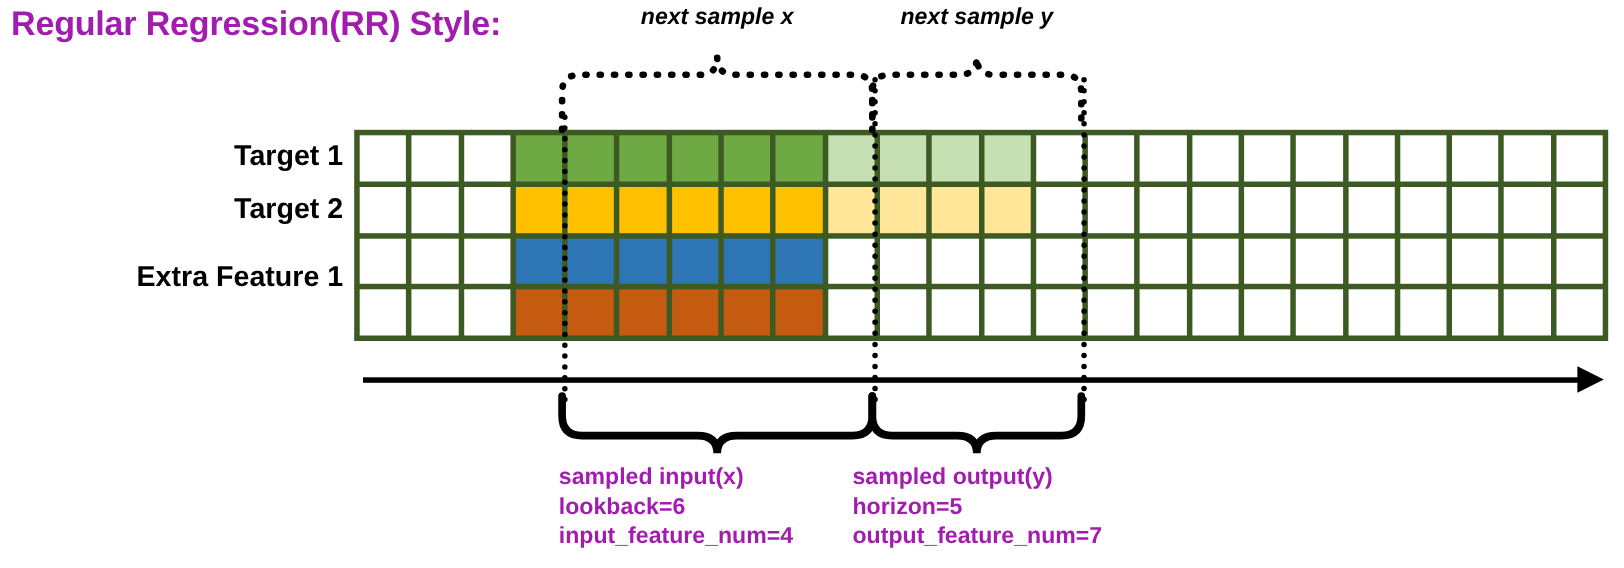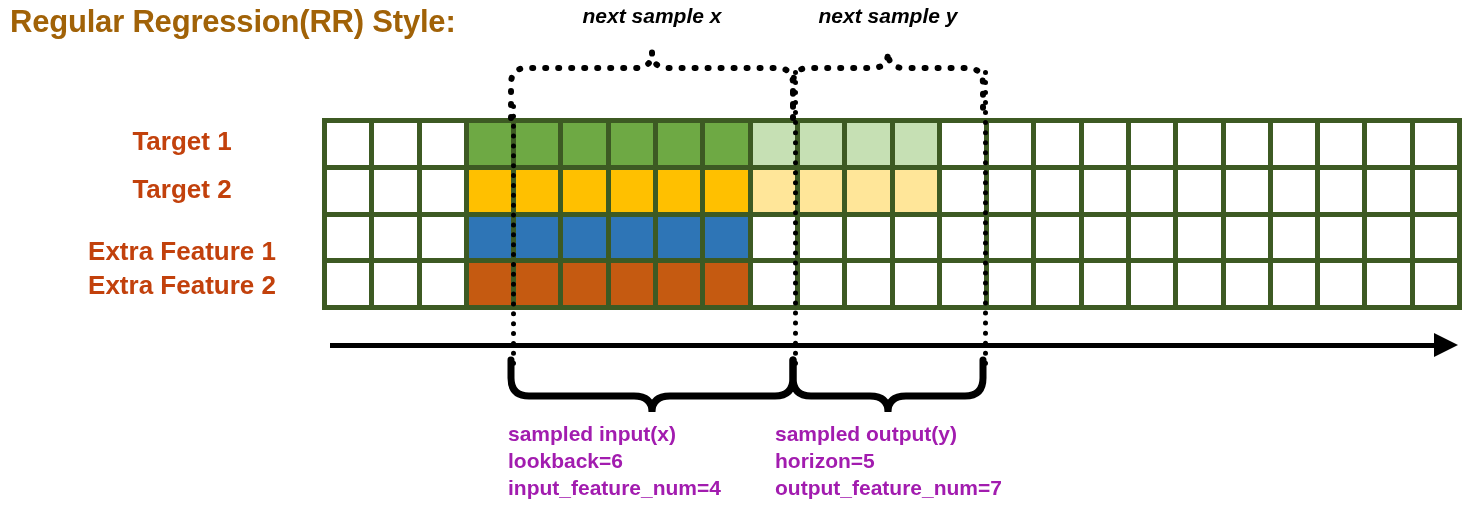--- a/index.html
+++ b/index.html
@@ -5,29 +5,29 @@
   html,body{margin:0;padding:0;}
   body{
     width:1476px;height:516px;background:#ffffff;
     font-family:"Liberation Sans", sans-serif;
     position:relative;overflow:hidden;
   }
   #stage{position:absolute;left:0;top:0;width:1476px;height:516px;}
 
   .title{
     position:absolute;left:10px;top:4px;
-    font-size:31px;font-weight:700;color:#a16207;
+    font-size:31px;font-weight:700;color:#a21caf;
     letter-spacing:-0.2px;white-space:nowrap;
   }
 
   
   .row-label{
     position:absolute;right:0;width:260px;
-    text-align:center;
-    font-size:26px;font-weight:700;color:#c2410c;
+    text-align:right;
+    font-size:26px;font-weight:700;color:#000000;
     white-space:nowrap;
   }
   .labels-col{position:absolute;left:50px;top:118px;width:262px;height:192px;}
 
   
   .grid{
     position:absolute;left:322px;top:118px;
     width:1140px;height:192px;
     background:#3D5A23;
     display:grid;
@@ -82,21 +82,20 @@
 <body>
 
 <div id="stage">
 
   <div class="title">Regular Regression(RR) Style:</div>
 
   <div class="labels-col">
     <div class="row-label" style="top:8px;">Target 1</div>
     <div class="row-label" style="top:56px;">Target 2</div>
     <div class="row-label" style="top:118px;">Extra Feature 1</div>
-    <div class="row-label" style="top:152px;">Extra Feature 2</div>
   </div>
 
   <div class="grid" id="grid">
       <div class="cell"></div>
       <div class="cell"></div>
       <div class="cell"></div>
       <div class="cell" style="background: rgb(110, 169, 68);"></div>
       <div class="cell" style="background: rgb(110, 169, 68);"></div>
       <div class="cell" style="background: rgb(110, 169, 68);"></div>
       <div class="cell" style="background: rgb(110, 169, 68);"></div>

